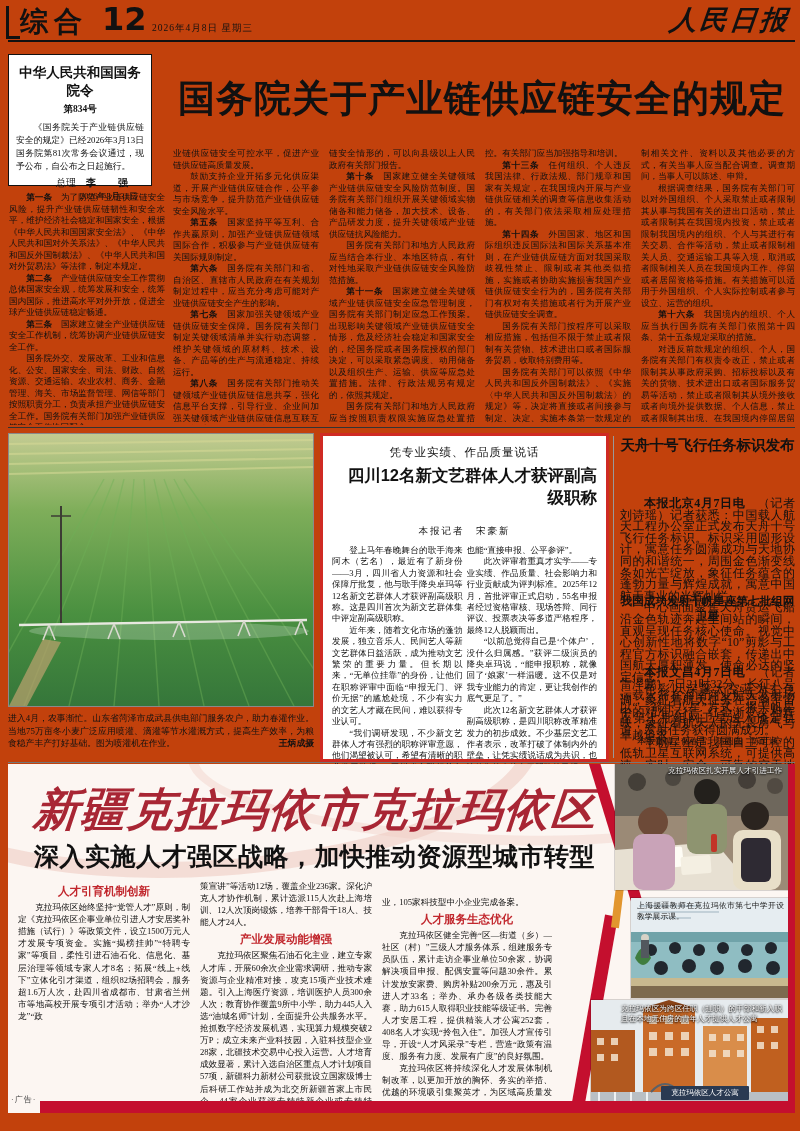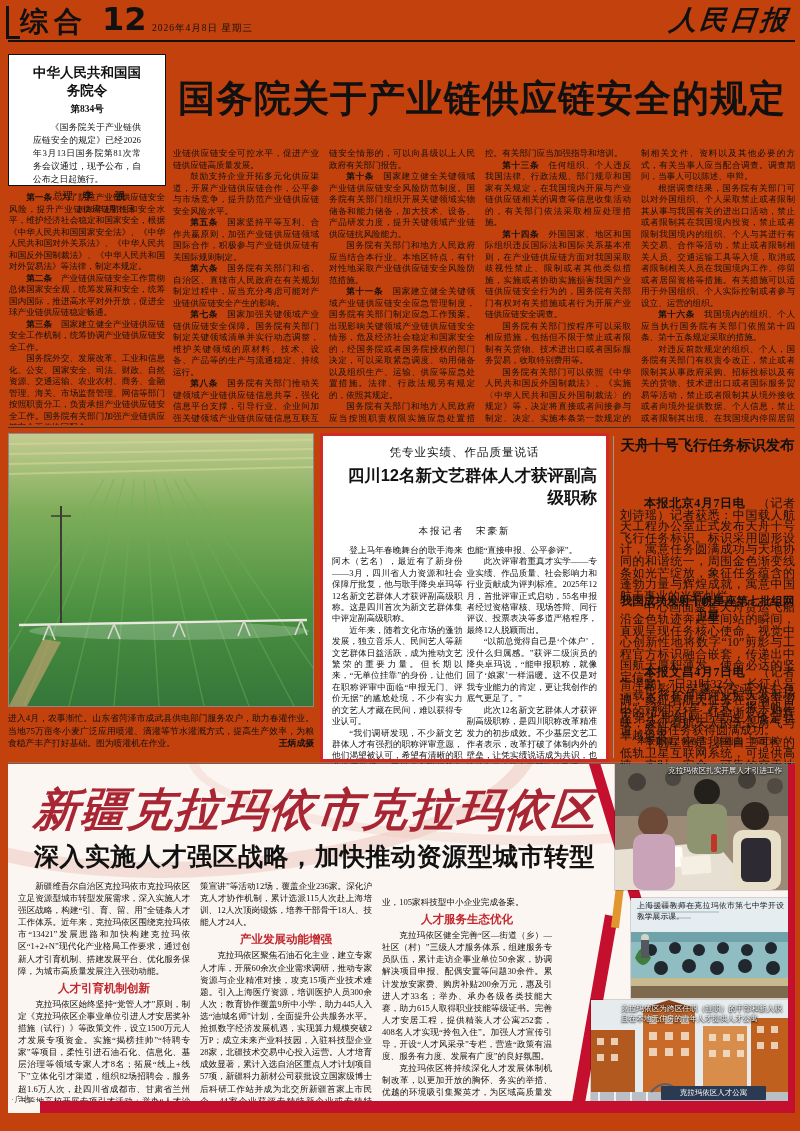--- a/index.html
+++ b/index.html
@@ -8,21 +8,21 @@
   .abs{position:absolute;}
   p{margin:0;}
   
   .corner-mark{left:6px;top:6px;width:11px;height:30px;border-left:3px solid #111;border-bottom:3px solid #111;}
   .m-section{left:20px;top:3px;font-size:28px;font-weight:bold;letter-spacing:6px;font-family:"Liberation Sans","DejaVu Sans",sans-serif;}
   .m-page{left:102px;top:0px;font-size:32px;font-weight:bold;font-family:"DejaVu Sans","Liberation Sans",sans-serif;}
   .m-date{left:152px;top:22px;font-size:9.5px;letter-spacing:1px;}
   .m-logo{right:10px;top:2px;font-size:27px;font-weight:bold;font-style:italic;letter-spacing:3px;transform:skewX(-6deg);}
   .header-rule{left:8px;width:787px;top:40px;border-top:2px solid #111;}
   
-  .decree{left:8px;top:54px;width:158px;height:132px;border:1.6px solid #111;box-sizing:border-box;padding:9px 24px 4px;background:#fff;}
+  .decree{left:8px;top:54px;width:144px;height:132px;border:1.6px solid #111;box-sizing:border-box;padding:9px 7px 4px;background:#fff;}
   .d-title{font-size:13.5px;font-weight:bold;text-align:center;}
   .d-no{font-size:9.5px;font-weight:bold;text-align:center;margin:3px 0 5px;}
   .d-body{font-size:8.8px;line-height:13px;text-align:justify;text-indent:2em;}
   .d-sign{font-size:10px;text-align:right;margin-top:3px;padding-right:10px;}
   .d-sign b{letter-spacing:6px;}
   .d-date{font-size:9px;text-align:right;padding-right:6px;}
   
   .main-headline{left:168px;top:74px;width:628px;text-align:center;font-size:37px;font-weight:900;
                  font-family:"Liberation Sans","DejaVu Sans",sans-serif;letter-spacing:1px;}
   .tcol{position:absolute;top:148px;height:277px;overflow:hidden;font-size:8.6px;line-height:11.5px;text-align:justify;}
@@ -219,21 +219,20 @@
   <div class="abs mid-rule"></div>
 
   <div class="abs ad">
     <div class="wave1"></div>
     <div class="wave2"></div>
 
     <div class="ad-title">新疆克拉玛依市克拉玛依区</div>
     <div class="ad-subtitle">深入实施人才强区战略，加快推动资源型城市转型</div>
 
     <div id="acol1" class="acol">
-        <p class="b-p">新疆维吾尔自治区克拉玛依市克拉玛依区立足资源型城市转型发展需求，深入实施人才强区战略，构建“引、育、留、用”全链条人才工作体系。近年来，克拉玛依区围绕克拉玛依市“13421”发展思路和加快构建克拉玛依区“1+2+N”现代化产业格局工作要求，通过创新人才引育机制、搭建发展平台、优化服务保障，为城市高质量发展注入强劲动能。</p>
         <p class="b-h">人才引育机制创新</p>
         <p class="b-p">克拉玛依区始终坚持“党管人才”原则，制定《克拉玛依区企事业单位引进人才安居奖补措施（试行）》等政策文件，设立1500万元人才发展专项资金。实施“揭榜挂帅”“特聘专家”等项目，柔性引进石油石化、信息化、基层治理等领域专家人才8名；拓展“线上+线下”立体化引才渠道，组织82场招聘会，服务超1.6万人次，赴四川省成都市、甘肃省兰州市等地高校开展专项引才活动；举办“人才沙龙”“政</p>
       </div>
     <div id="acol2" class="acol">
         <p class="b-pc">策宣讲”等活动12场，覆盖企业236家。深化沪克人才协作机制，累计选派115人次赴上海培训、12人次顶岗锻炼，培养干部骨干18人、技能人才24人。</p>
         <p class="b-h">产业发展动能增强</p>
         <p class="b-p">克拉玛依区聚焦石油石化主业，建立专家人才库，开展60余次企业需求调研，推动专家资源与企业精准对接，攻克15项产业技术难题。引入上海医疗资源，培训医护人员300余人次；教育协作覆盖9所中小学，助力445人入选“油城名师”计划，全面提升公共服务水平。抢抓数字经济发展机遇，实现算力规模突破2万P；成立未来产业科技园，入驻科技型企业28家，北疆技术交易中心投入运营。人才培育成效显著，累计入选自治区重点人才计划项目57项，新疆科力新材公司获批设立国家级博士后科研工作站并成为北交所新疆首家上市民企，44家企业获评专精特新企业或专精特新“小巨人”企业，49家企业获评国家高新技术企</p>
       </div>
     <div id="acol3" class="acol">
         <p class="b-pc">业，105家科技型中小企业完成备案。</p>
@@ -337,21 +336,21 @@
         <rect x="0" y="92" width="197" height="20" fill="#b9bfc4"></rect>
         <g stroke="#eef1f3" stroke-width="2">
             <line x1="8" y1="92" x2="8" y2="112"></line>
             <line x1="24" y1="92" x2="24" y2="112"></line>
             <line x1="40" y1="92" x2="40" y2="112"></line>
             <line x1="56" y1="92" x2="56" y2="112"></line>
           </g>
         <path d="M60 92 q14 -16 28 0" fill="none" stroke="#5b6168" stroke-width="2"></path>
       </svg>
       <div class="cap-light" style="left:30px;right:6px;top:4px;text-align:justify;">克拉玛依区为跨区任职（挂职）的干部和新入职且在本地无住房的青年人才提供人才公寓</div>
-      <div class="apt-sign" style="left:70px;top:86px;width:105px;height:14px;">克拉玛依区人才公寓</div>
+      <div class="apt-sign" style="left:70px;top:86px;width:88px;height:14px;">克拉玛依区人才公寓</div>
     </div>
 
     <div class="ad-band-right"></div>
     <div class="ad-band-bottom"></div>
     <div class="ad-label">·广告·</div>
   </div>
 
 </div>
 
 </body></html>

